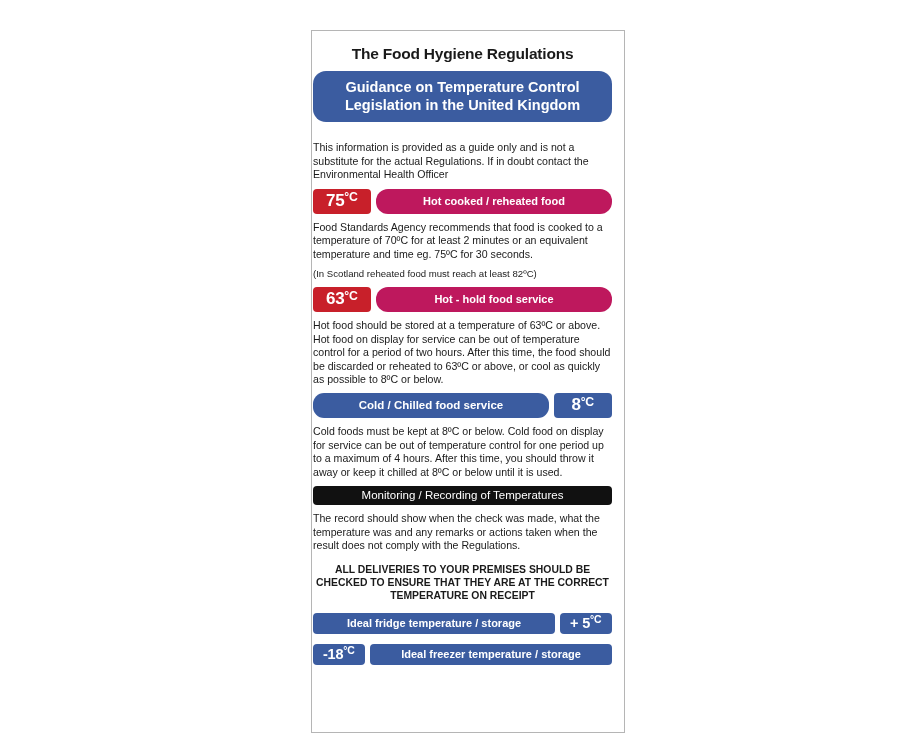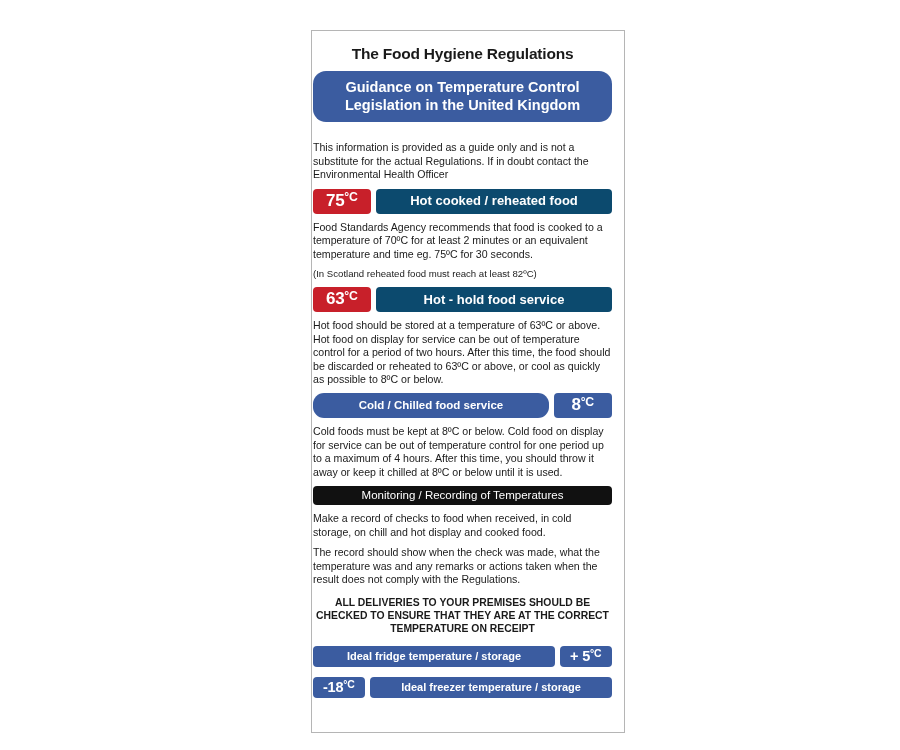--- a/index.html
+++ b/index.html
@@ -68,25 +68,26 @@
   }
   .temp-red {
     background: #c8202a;
     font-size: 17px;
     font-weight: bold;
     padding: 2px 10px 3px 10px;
     min-width: 58px;
     letter-spacing: -0.3px;
   }
   .label-red {
-    background: #0c4a6e;
-    font-size: 13px;
+    background: #be185d;
+    font-size: 11px;
     font-weight: bold;
     flex: 1;
     padding: 3px 6px 4px 6px;
+    border-radius: 12px;
   }
   .temp-blue {
     background: #3b5ca0;
     font-size: 17px;
     font-weight: bold;
     padding: 2px 10px 3px 10px;
     min-width: 58px;
     letter-spacing: -0.3px;
   }
   .label-blue {
@@ -176,21 +177,20 @@
         <span class="deg">°C</span>
       </div>
   </div>
   <div class="para">Cold foods must be kept at 8ºC or below.
 Cold food on display for service can be out of temperature control for one period up to a maximum of 4 hours.
 After this time, you should throw it away or keep it chilled at 8ºC or below until it is used.</div>
 
   <div class="row">
     <div class="pill label-black">Monitoring / Recording of Temperatures</div>
   </div>
-  <div class="para">Make a record of checks to food when received, in cold storage, on chill and hot display and cooked food.</div>
   <div class="para">The record should show when the check was made, what the temperature was and any remarks or actions taken when the result does not comply with the Regulations.</div>
 
   <div class="spacer-sm"></div>
 
   <div class="bold-para">ALL DELIVERIES TO YOUR PREMISES SHOULD BE CHECKED TO ENSURE THAT THEY ARE AT THE CORRECT TEMPERATURE ON RECEIPT</div>
 
   <div class="spacer-sm"></div>
 
   <div class="row">
     <div class="pill small-blue-label">Ideal fridge temperature / storage</div>

